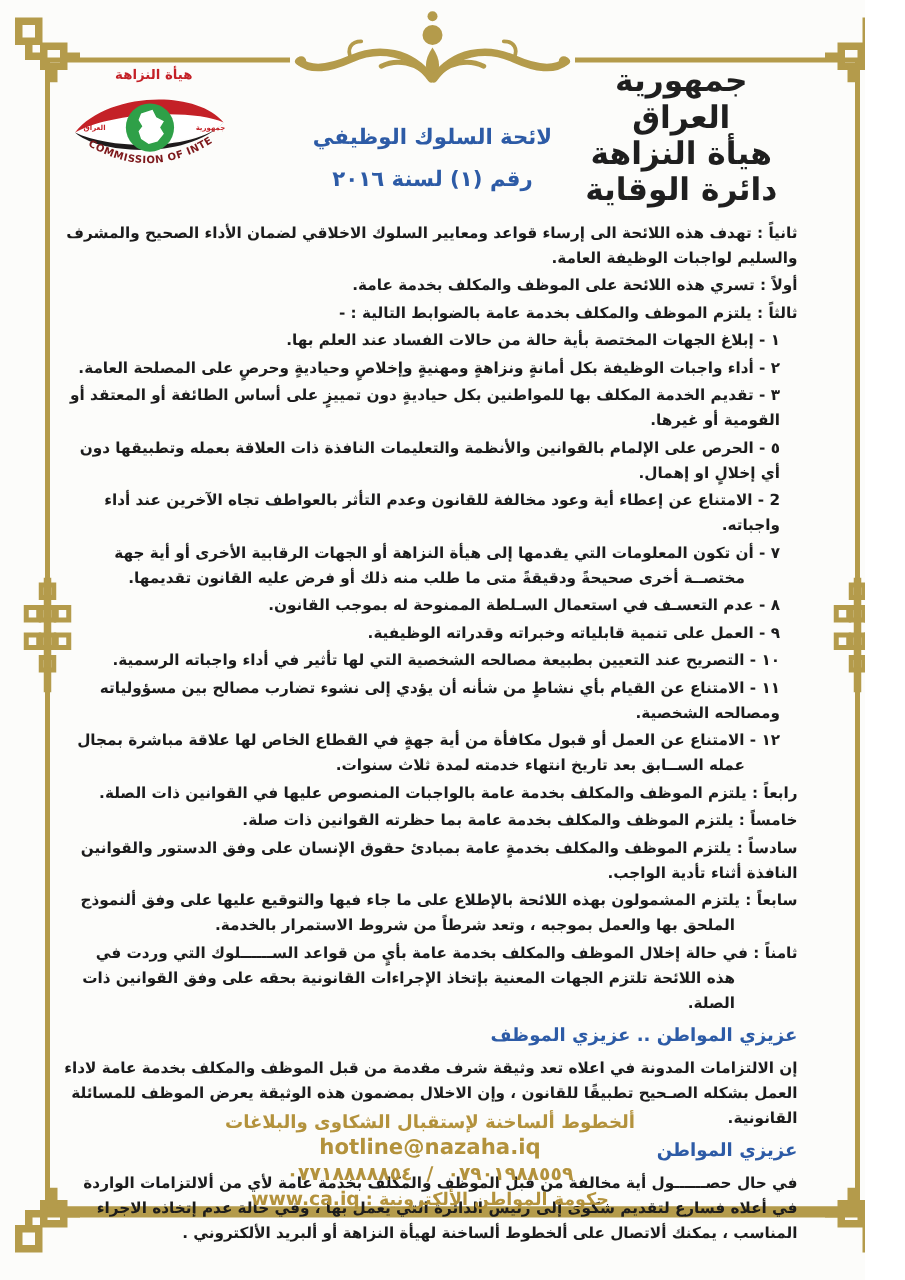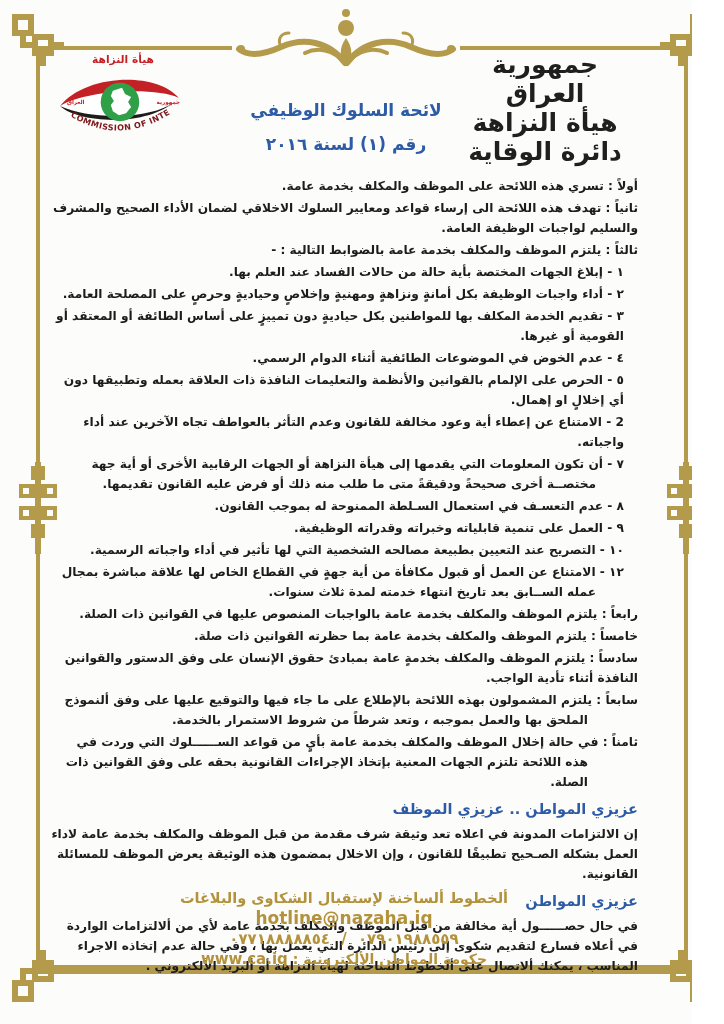--- a/index.html
+++ b/index.html
@@ -150,34 +150,34 @@
   <div class="emblem">
     <div>جمهورية العراق</div>
     <div>هيأة النزاهة</div>
     <div>دائرة الوقاية</div>
   </div>
 
   <div class="title1">لائحة السلوك الوظيفي</div>
   <div class="title2">رقم (١) لسنة ٢٠١٦</div>
 
   <div class="doc">
+    <p class="ln">ثانياً : تهدف هذه اللائحة الى إرساء قواعد ومعايير السلوك الاخلاقي لضمان الأداء الصحيح والمشرف والسليم لواجبات الوظيفة العامة.</p>
     <p class="ln">أولاً : تسري هذه اللائحة على الموظف والمكلف بخدمة عامة.</p>
-    <p class="ln">ثانياً : تهدف هذه اللائحة الى إرساء قواعد ومعايير السلوك الاخلاقي لضمان الأداء الصحيح والمشرف والسليم لواجبات الوظيفة العامة.</p>
     <p class="ln">ثالثاً : يلتزم الموظف والمكلف بخدمة عامة بالضوابط التالية : -</p>
 
     <p class="ln rule">١ - إبلاغ الجهات المختصة بأية حالة من حالات الفساد عند العلم بها.</p>
     <p class="ln rule">٢ - أداء واجبات الوظيفة بكل أمانةٍ ونزاهةٍ ومهنيةٍ وإخلاصٍ وحياديةٍ وحرصٍ على المصلحة العامة.</p>
     <p class="ln rule">٣ - تقديم الخدمة المكلف بها للمواطنين بكل حياديةٍ دون تمييزٍ على أساس الطائفة أو المعتقد أو القومية أو غيرها.</p>
-    <p class="ln rule">٤ - عدم الخوض في الموضوعات الطائفية أثناء الدوام الرسمي.</p>
     <p class="ln rule">٥ - الحرص على الإلمام بالقوانين والأنظمة والتعليمات النافذة ذات العلاقة بعمله وتطبيقها دون أي إخلالٍ او إهمال.</p>
     <p class="ln rule">2 - الامتناع عن إعطاء أية وعود مخالفة للقانون وعدم التأثر بالعواطف تجاه الآخرين عند أداء واجباته.</p>
     <p class="ln rule hang">٧ - أن تكون المعلومات التي يقدمها إلى هيأة النزاهة أو الجهات الرقابية الأخرى أو أية جهة مختصــة أخرى صحيحةً ودقيقةً متى ما طلب منه ذلك أو فرض عليه القانون تقديمها.</p>
     <p class="ln rule">٨ - عدم التعسـف في استعمال السـلطة الممنوحة له بموجب القانون.</p>
     <p class="ln rule">٩ - العمل على تنمية قابلياته وخبراته وقدراته الوظيفية.</p>
     <p class="ln rule">١٠ - التصريح عند التعيين بطبيعة مصالحه الشخصية التي لها تأثير في أداء واجباته الرسمية.</p>
+    <p class="ln rule">١١ - الامتناع عن القيام بأي نشاطٍ من شأنه أن يؤدي إلى نشوء تضارب مصالح بين مسؤولياته ومصالحه الشخصية.</p>
     <p class="ln rule hang">١٢ - الامتناع عن العمل أو قبول مكافأة من أية جهةٍ في القطاع الخاص لها علاقة مباشرة بمجال عمله الســابق بعد تاريخ انتهاء خدمته لمدة ثلاث سنوات.</p>
 
     <p class="ln">رابعاً : يلتزم الموظف والمكلف بخدمة عامة بالواجبات المنصوص عليها في القوانين ذات الصلة.</p>
     <p class="ln">خامساً : يلتزم الموظف والمكلف بخدمة عامة بما حظرته القوانين ذات صلة.</p>
     <p class="ln">سادساً : يلتزم الموظف والمكلف بخدمةٍ عامة بمبادئ حقوق الإنسان على وفق الدستور والقوانين النافذة أثناء تأدية الواجب.</p>
     <p class="ln hangc">سابعاً : يلتزم المشمولون بهذه اللائحة بالإطلاع على ما جاء فيها والتوقيع عليها على وفق ألنموذج الملحق بها والعمل بموجبه ، وتعد شرطاً من شروط الاستمرار بالخدمة.</p>
     <p class="ln hangc">ثامناً : في حالة إخلال الموظف والمكلف بخدمة عامة بأيٍ من قواعد الســــــلوك التي وردت في هذه اللائحة تلتزم الجهات المعنية بإتخاذ الإجراءات القانونية بحقه على وفق القوانين ذات الصلة.</p>
 
     <p class="blue-h">عزيزي المواطن .. عزيزي الموظف</p>
     <p class="ln">إن الالتزامات المدونة في اعلاه تعد وثيقة شرف مقدمة من قبل الموظف والمكلف بخدمة عامة لاداء العمل بشكله الصـحيح تطبيقًا للقانون ، وإن الاخلال بمضمون هذه الوثيقة يعرض الموظف للمسائلة القانونية.</p>

